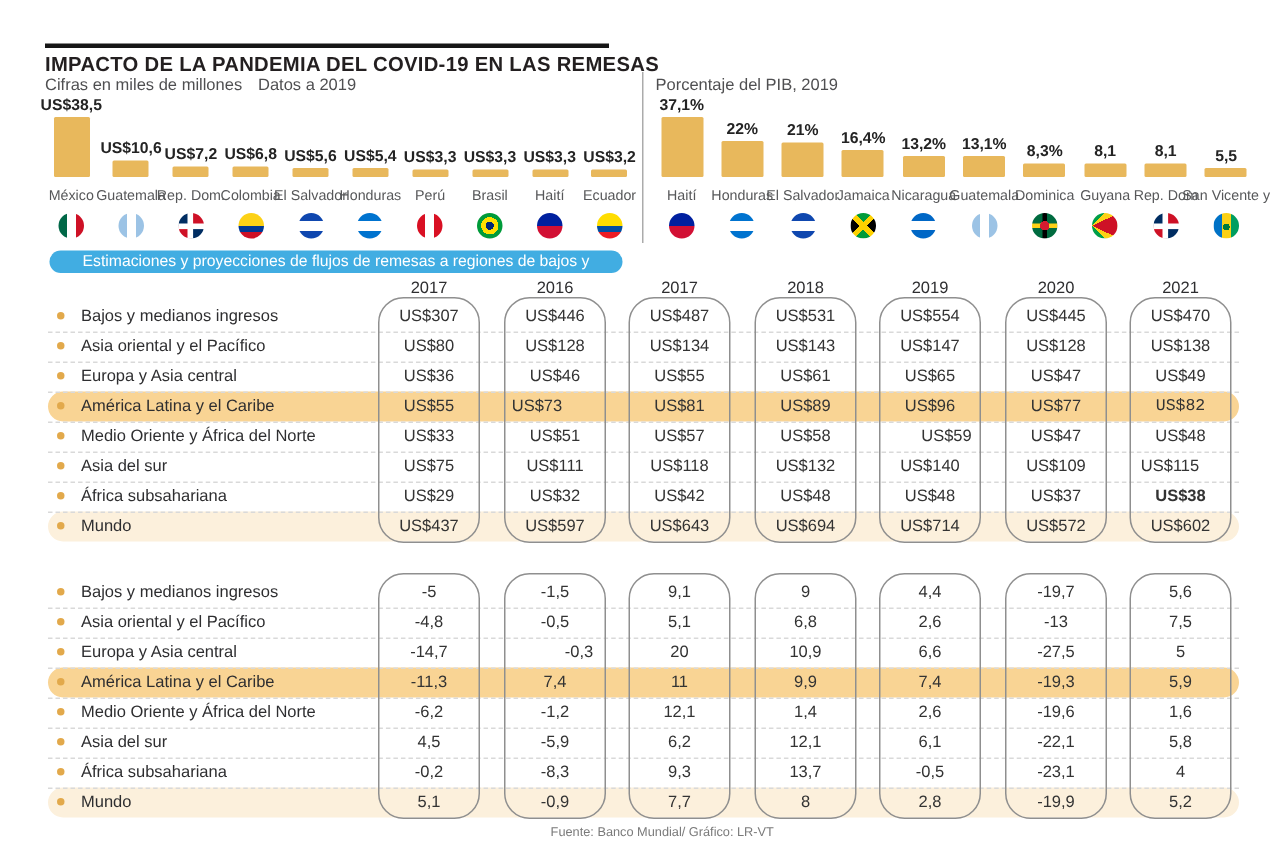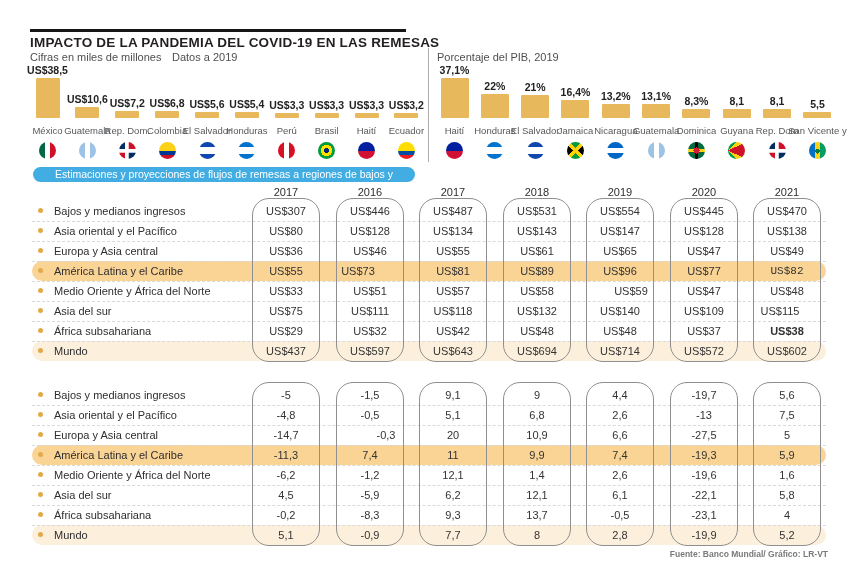--- a/index.html
+++ b/index.html
@@ -27,22 +27,22 @@
   .tbl{position:absolute;left:30px;width:798px;height:160px;}
   .tbl1{top:201px;} .tbl2{top:385px;}
   .hl{position:absolute;left:2px;width:794px;height:20px;border-radius:10px;}
   .dash{position:absolute;left:2px;width:794px;height:0;border-top:1px dashed #D9D9D9;}
   .colpill{position:absolute;top:-3px;height:164px;width:68px;border:1px solid #8F8F8F;
            border-radius:17px;box-sizing:border-box;}
   .t-row{position:absolute;left:0;width:100%;height:20px;}
   .bullet{position:absolute;left:8px;top:7px;width:5px;height:5px;border-radius:50%;}
   .rowlabel{position:absolute;left:24px;top:0;line-height:20px;font-size:11px;color:#2E2E30;white-space:nowrap;}
   .cell{position:absolute;top:0;width:68px;text-align:center;line-height:20px;font-size:11px;color:#333;}
-  .footer{position:absolute;left:30px;top:549px;width:798px;display:flex;justify-content:flex-end;
-          font-size:8.5px;color:#7A7A7A;font-weight:bold;}
+  .footer{position:absolute;left:30px;top:549px;width:798px;display:flex;justify-content:center;
+          font-size:8.5px;color:#7A7A7A;}
   .footer .src{padding-left:25px;}
 </style>
 </head>
 <body>
 
 <div class="page">
   <div class="top-rule"></div>
   <h1 class="title" style="margin:0">IMPACTO DE LA PANDEMIA DEL COVID-19 EN LAS REMESAS</h1>
 
   <span class="sub sub-a">Cifras en miles de millones</span>

